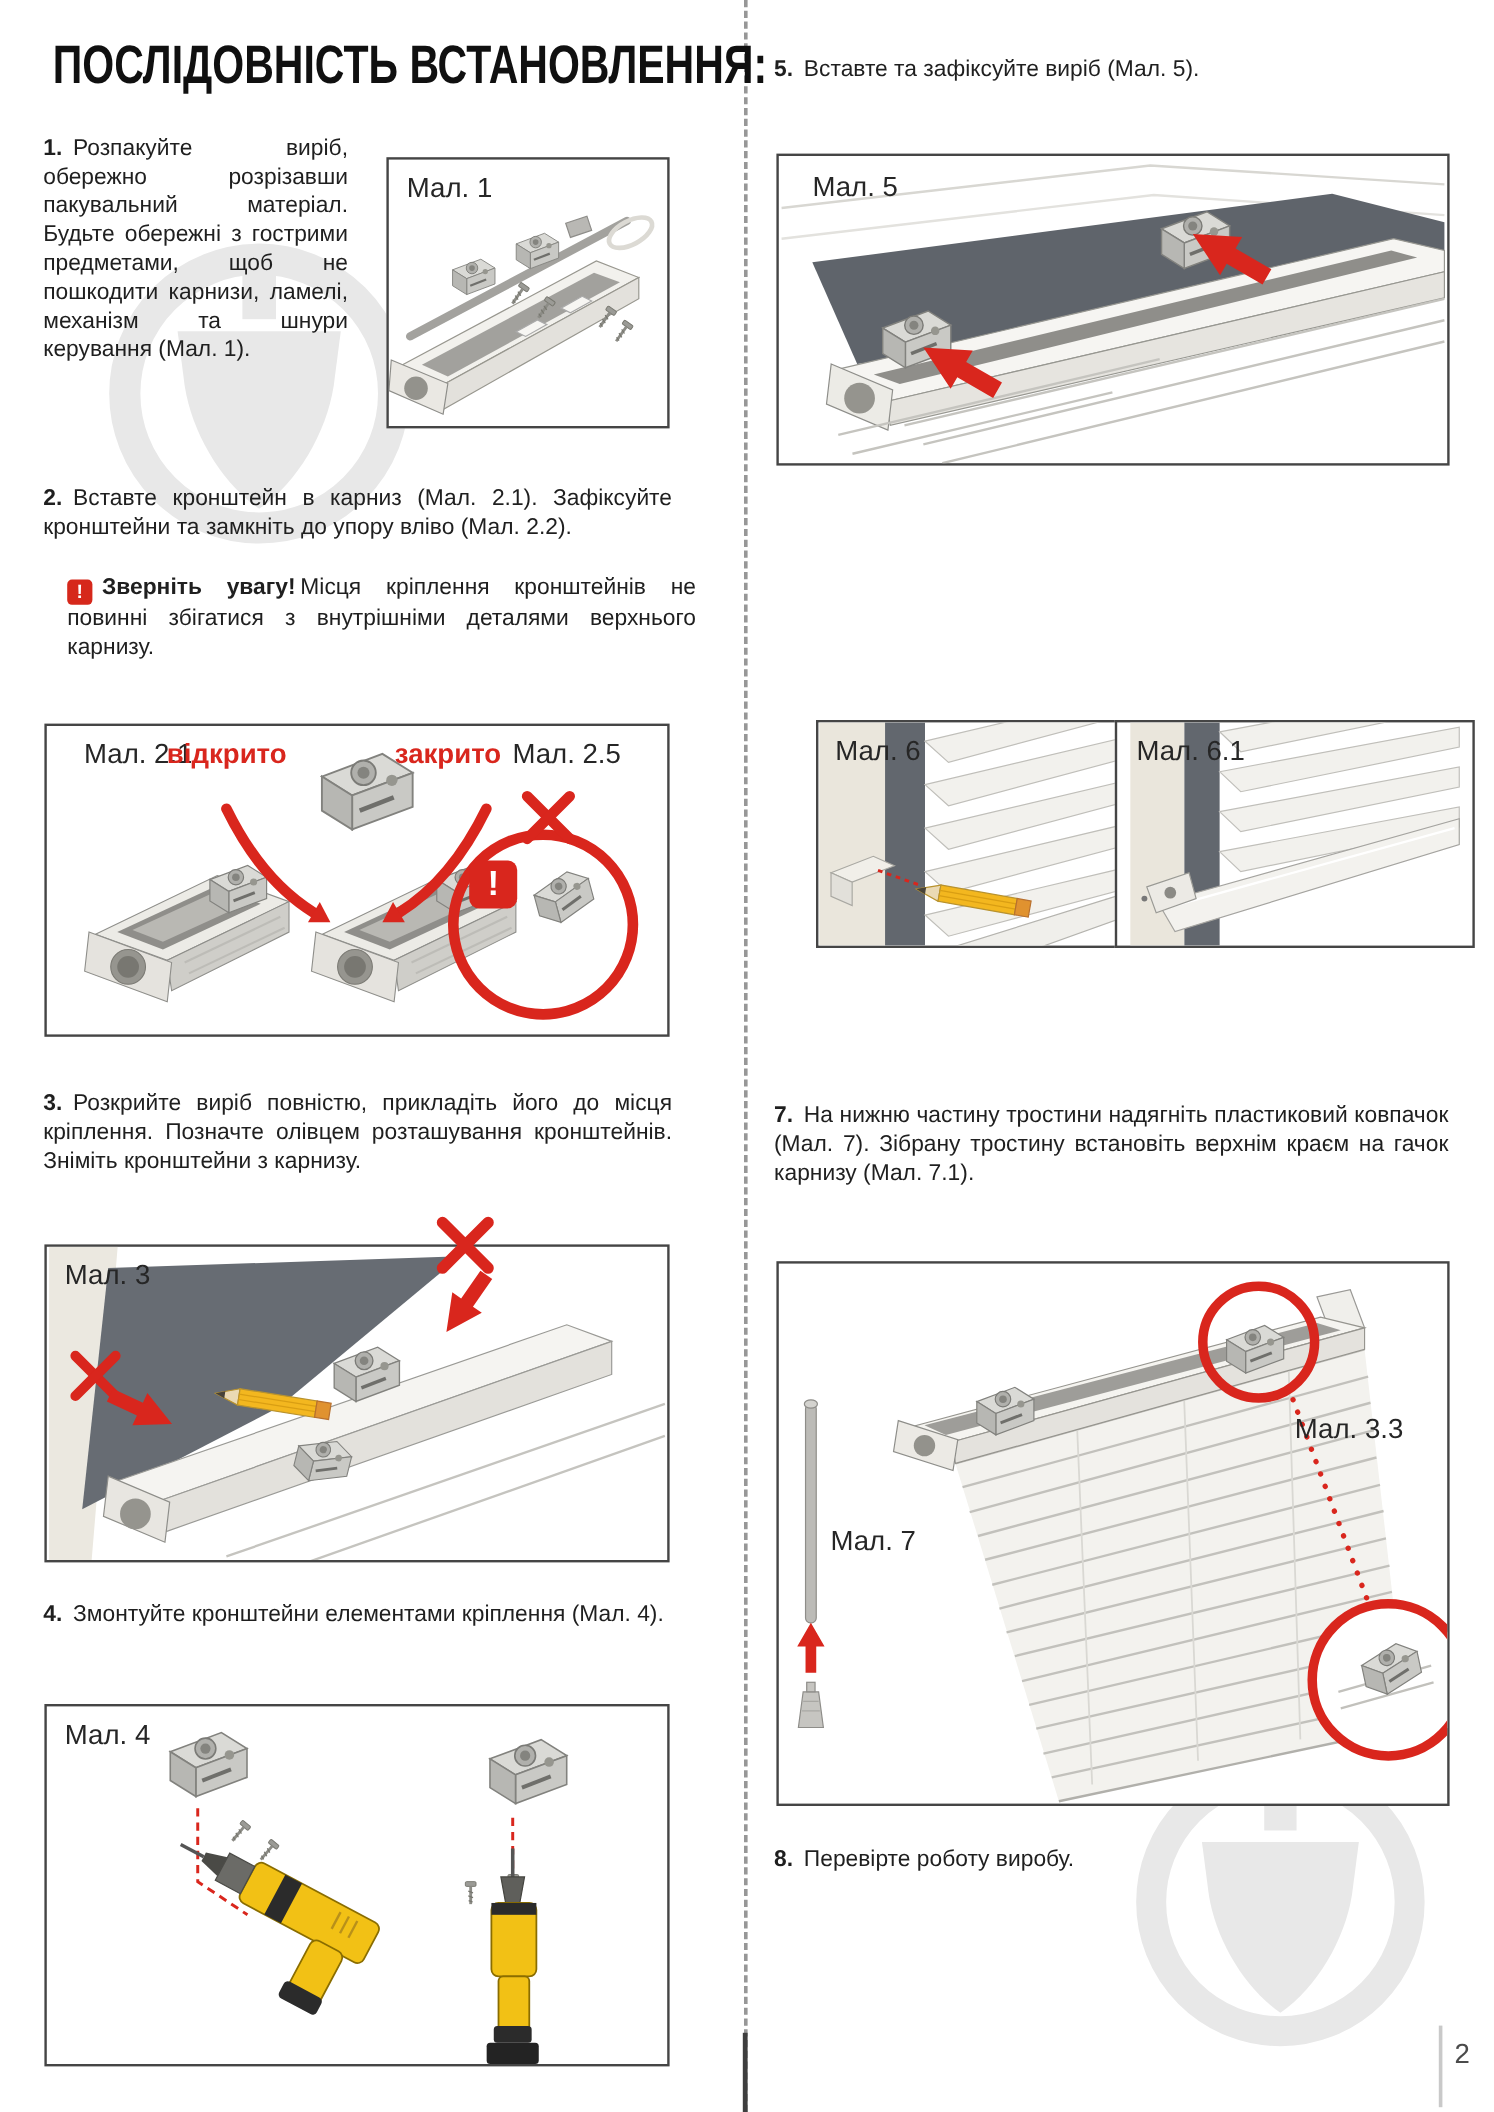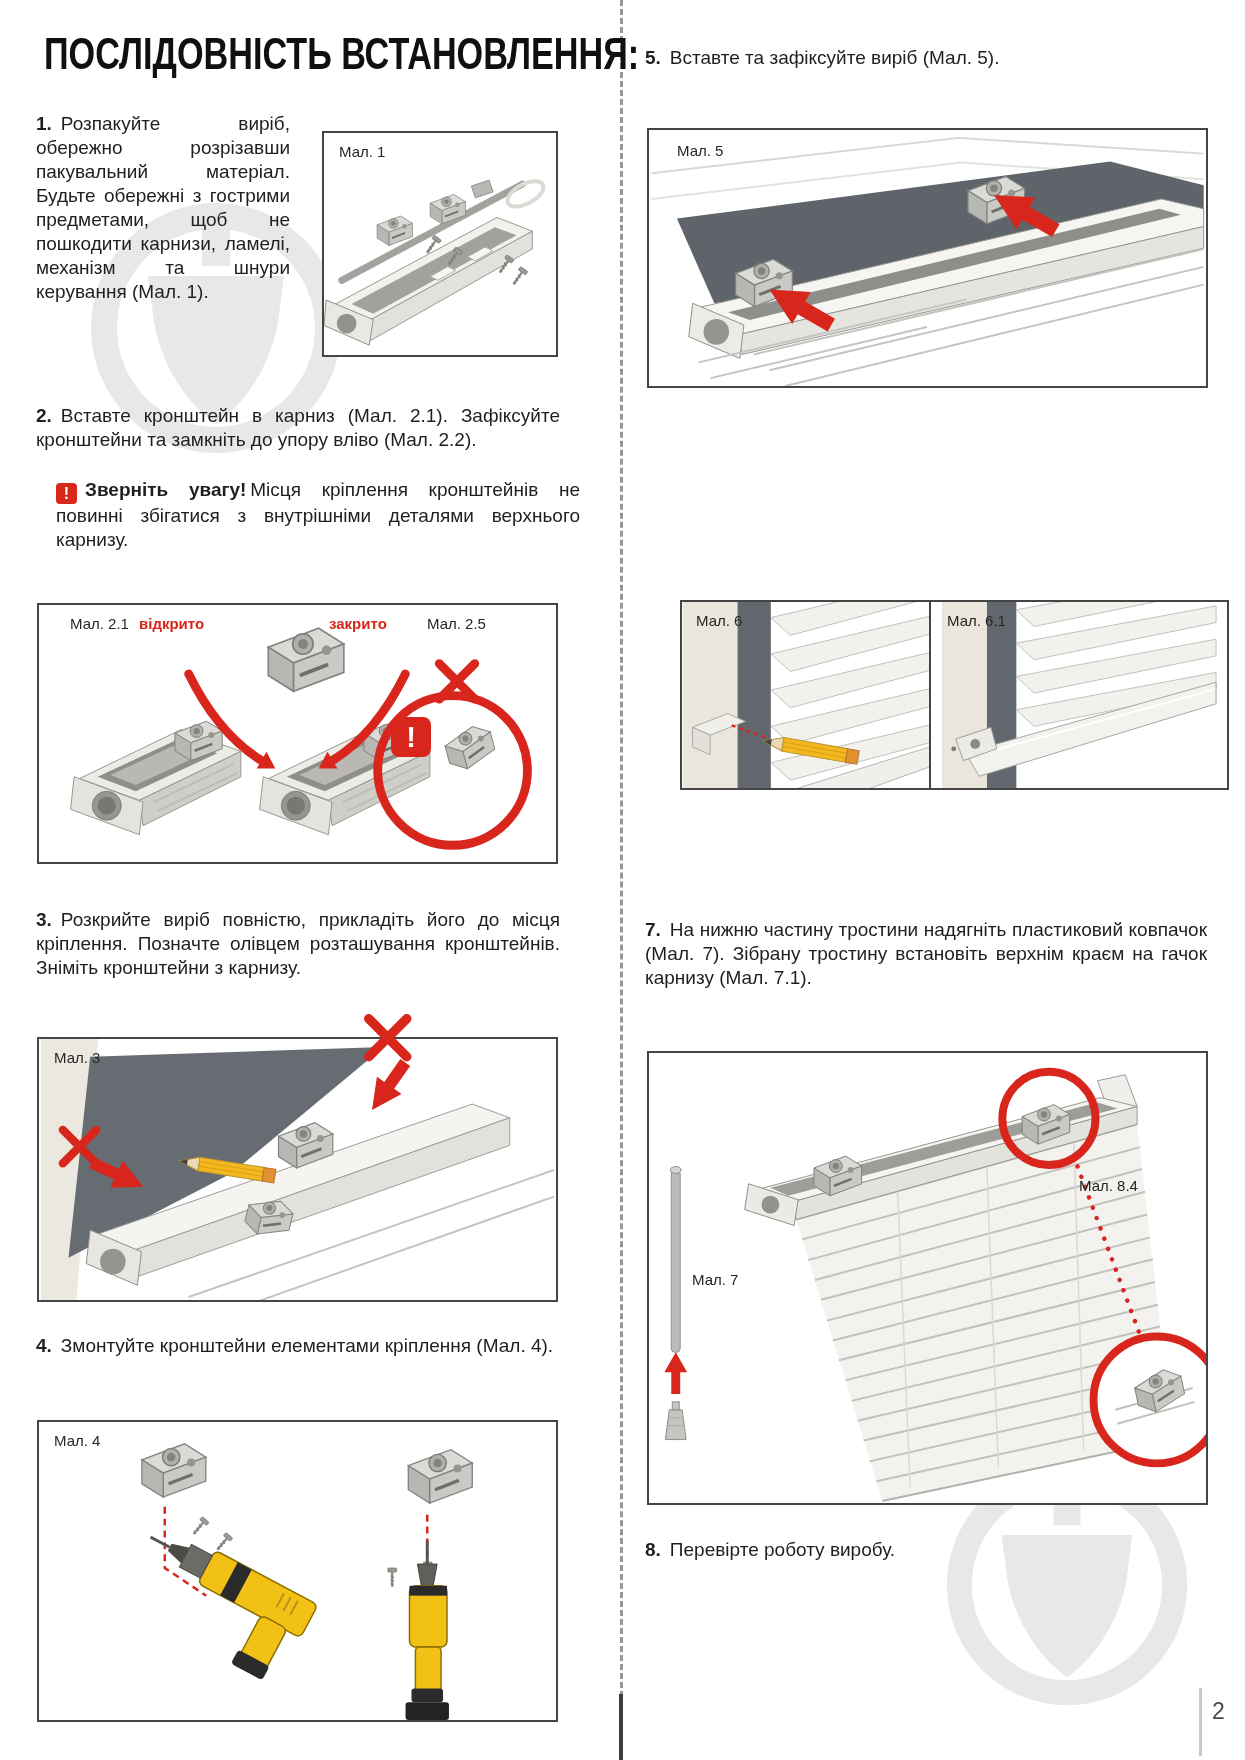--- a/index.html
+++ b/index.html
@@ -19,21 +19,21 @@
   .s3{left:36px;top:908px;width:524px;}
   .s4{left:36px;top:1334px;width:524px;}
   .s5{left:645px;top:46px;width:562px;}
   .s6{left:645px;top:430px;width:562px;}
   .s7{left:645px;top:918px;width:562px;}
   .s8{left:645px;top:1538px;width:562px;}
   .warnicon{display:inline-block;width:21px;height:21px;background:#d6281b;color:#fff;border-radius:4px;
             text-align:center;font-weight:800;font-size:16px;line-height:21px;vertical-align:-3px;margin-right:8px;}
   .figure{position:absolute;background:#fff;border:2px solid #454545;box-sizing:border-box;z-index:1;}
   .figure>svg{position:absolute;left:0;top:0;width:100%;height:100%;}
-  .figlabel{position:absolute;font-size:15px;color:#262626;z-index:3;white-space:nowrap;}
+  .figlabel{position:absolute;font-size:23px;color:#262626;z-index:3;white-space:nowrap;}
   .redlbl{color:#d9261d;font-weight:700;}
   .badge{position:absolute;width:40px;height:40px;background:#d9261d;color:#fff;border-radius:8px;
          font-weight:800;font-size:29px;text-align:center;line-height:40px;z-index:3;}
   .f1{left:322px;top:131px;width:236px;height:226px;}
   .f2{left:37px;top:603px;width:521px;height:261px;}
   .f3{left:37px;top:1037px;width:521px;height:265px;}
   .f4{left:37px;top:1420px;width:521px;height:302px;}
   .f5{left:647px;top:128px;width:561px;height:260px;}
   .f6{left:680px;top:600px;width:259px;height:190px;text-align:right;}
   .f61{left:929px;top:600px;width:300px;height:190px;}
@@ -324,20 +324,20 @@
       <use href="#bracket" transform="translate(158,98)"></use>
       <use href="#bracket" transform="translate(368,46)"></use>
       <circle cx="403" cy="66" r="47" fill="none" stroke="#d9261d" stroke-width="8"></circle>
       <line x1="428" y1="104" x2="497" y2="290" stroke="#d9261d" stroke-width="4.5" stroke-dasharray="0.1,11" stroke-linecap="round"></line>
       <circle cx="512" cy="350" r="64" fill="#ffffff" stroke="#d9261d" stroke-width="8"></circle>
       <line x1="470" y1="360" x2="548" y2="338" stroke="#c2c1bc" stroke-width="2"></line>
       <line x1="472" y1="374" x2="550" y2="352" stroke="#c2c1bc" stroke-width="2"></line>
       <use href="#bracket" transform="translate(478,322) rotate(-12)"></use>
     </svg>
     <span class="figlabel" style="left:43px;top:218px">Мал. 7</span>
-    <span class="figlabel" style="left:430px;top:124px">Мал. 8.4</span>
+    <span class="figlabel" style="left:430px;top:124px">Мал. 3.3</span>
   </div>
 
   <p class="step s8"><b>8.</b><span>Перевірте роботу виробу.</span></p>
 
   <div class="pagenum-bar"></div>
   <div class="pagenum">2</div>
 </div>
 
 </body></html>

